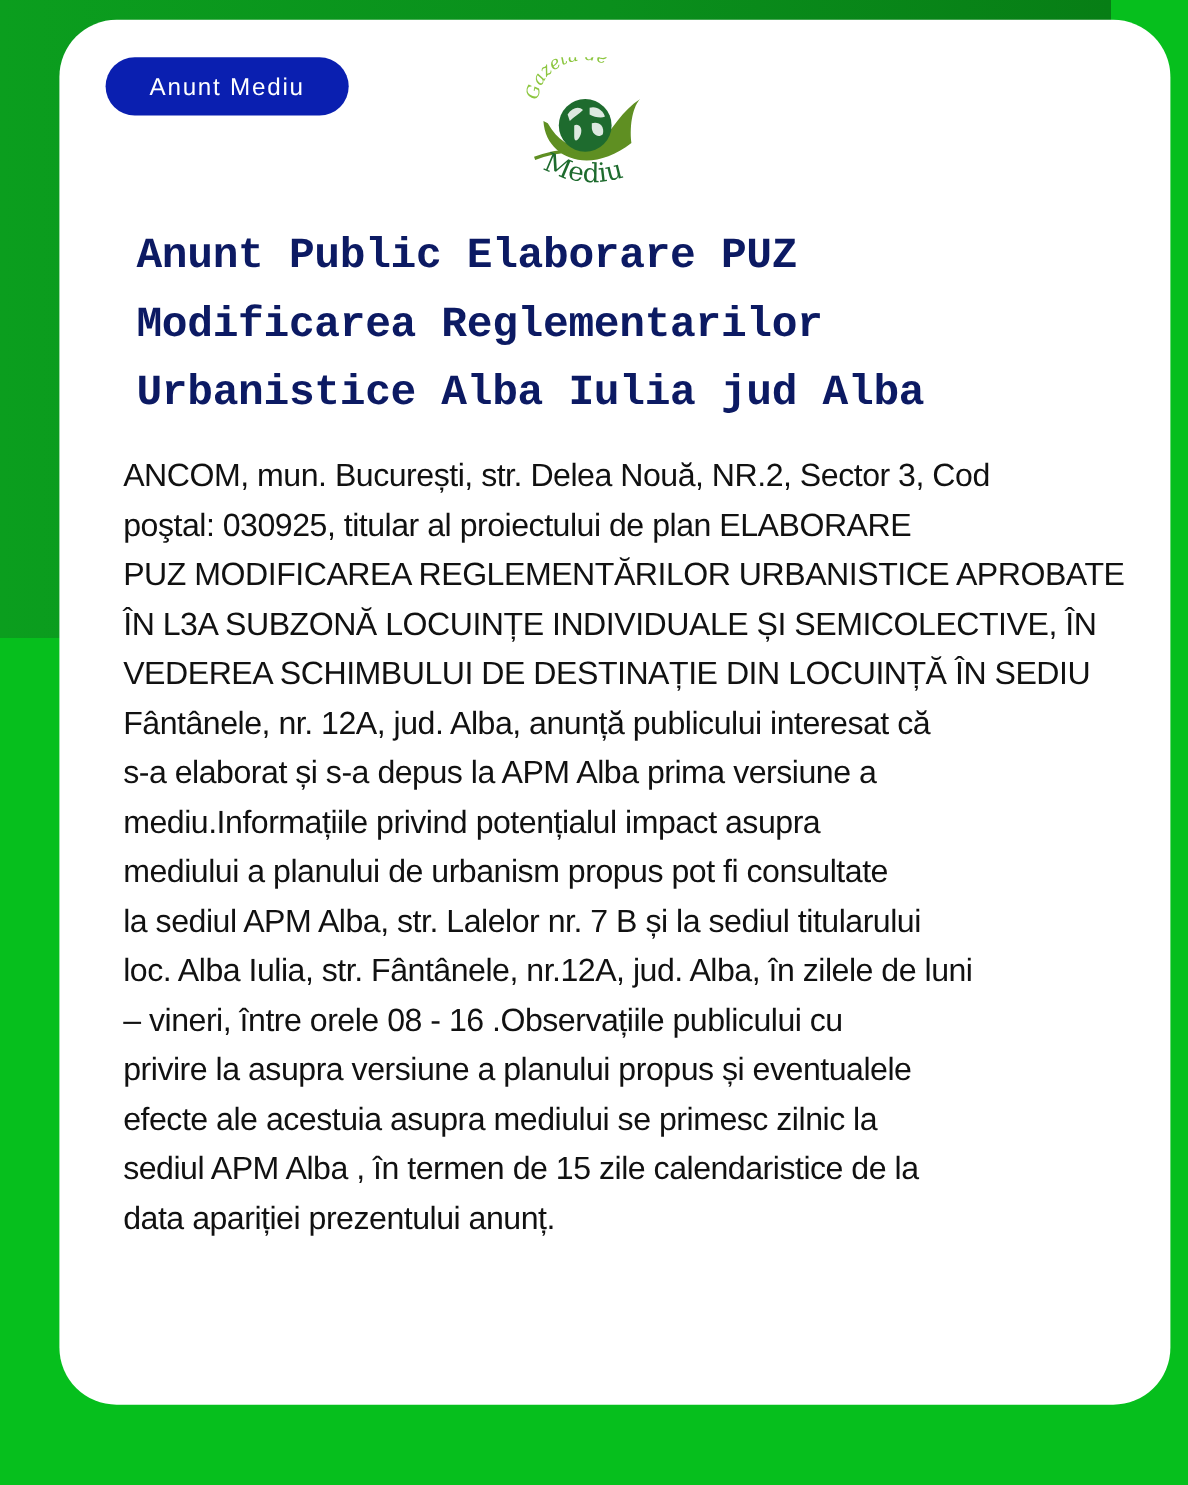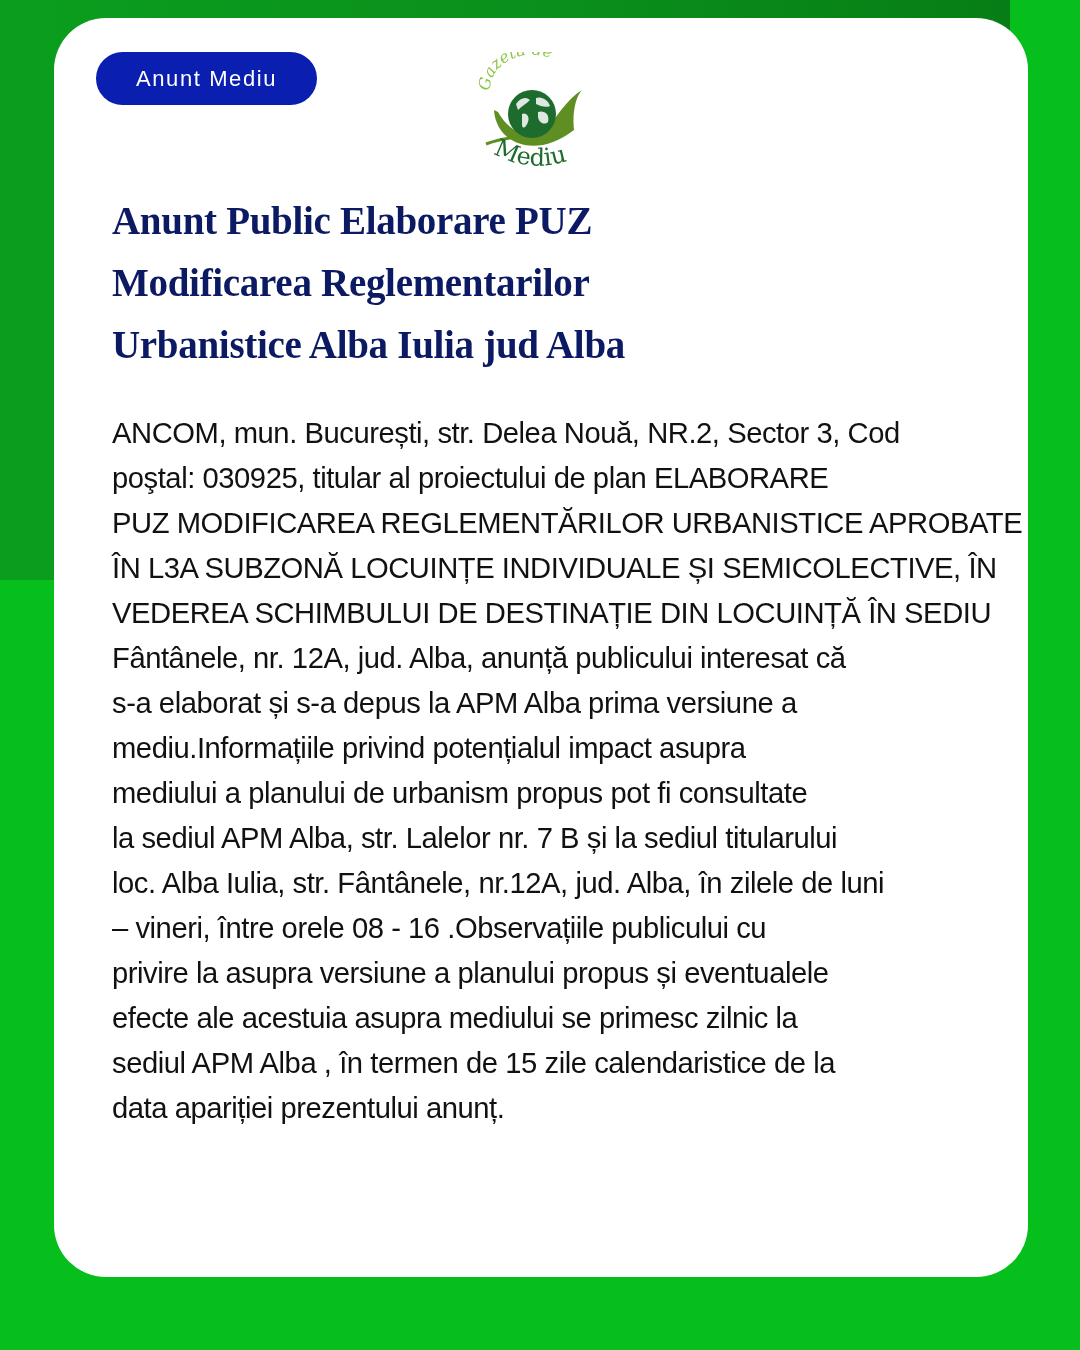--- a/index.html
+++ b/index.html
@@ -23,20 +23,21 @@
       background: linear-gradient(90deg, #0b9e1e 0%, #0a8f1c 55%, #077e15 100%);
     }
     .card {
       position: absolute;
       left: 54px;
       top: 18px;
       width: 974px;
       height: 1259px;
       background: #ffffff;
       border-radius: 52px;
+      padding-left: 36px;
     }
     .badge {
       position: absolute;
       left: 42px;
       top: 34px;
       width: 221px;
       height: 53px;
       border-radius: 27px;
       background: #0a1fb0;
       color: #ffffff;
@@ -57,23 +58,23 @@
     .logo svg {
       width: 100%;
       height: 100%;
       display: block;
     }
     .title {
       position: absolute;
       left: 58px;
       top: 172px;
       width: 880px;
-      margin: 0;
+      margin: 12px;
       color: #0c1a63;
-      font-family: Liberation Serif, serif;
+      font-family: Liberation Mono, monospace;
       font-weight: bold;
       font-size: 39px;
       line-height: 62px;
       letter-spacing: -0.3px;
     }
     .title .line {
       display: block;
       white-space: nowrap;
     }
     .body-text {

